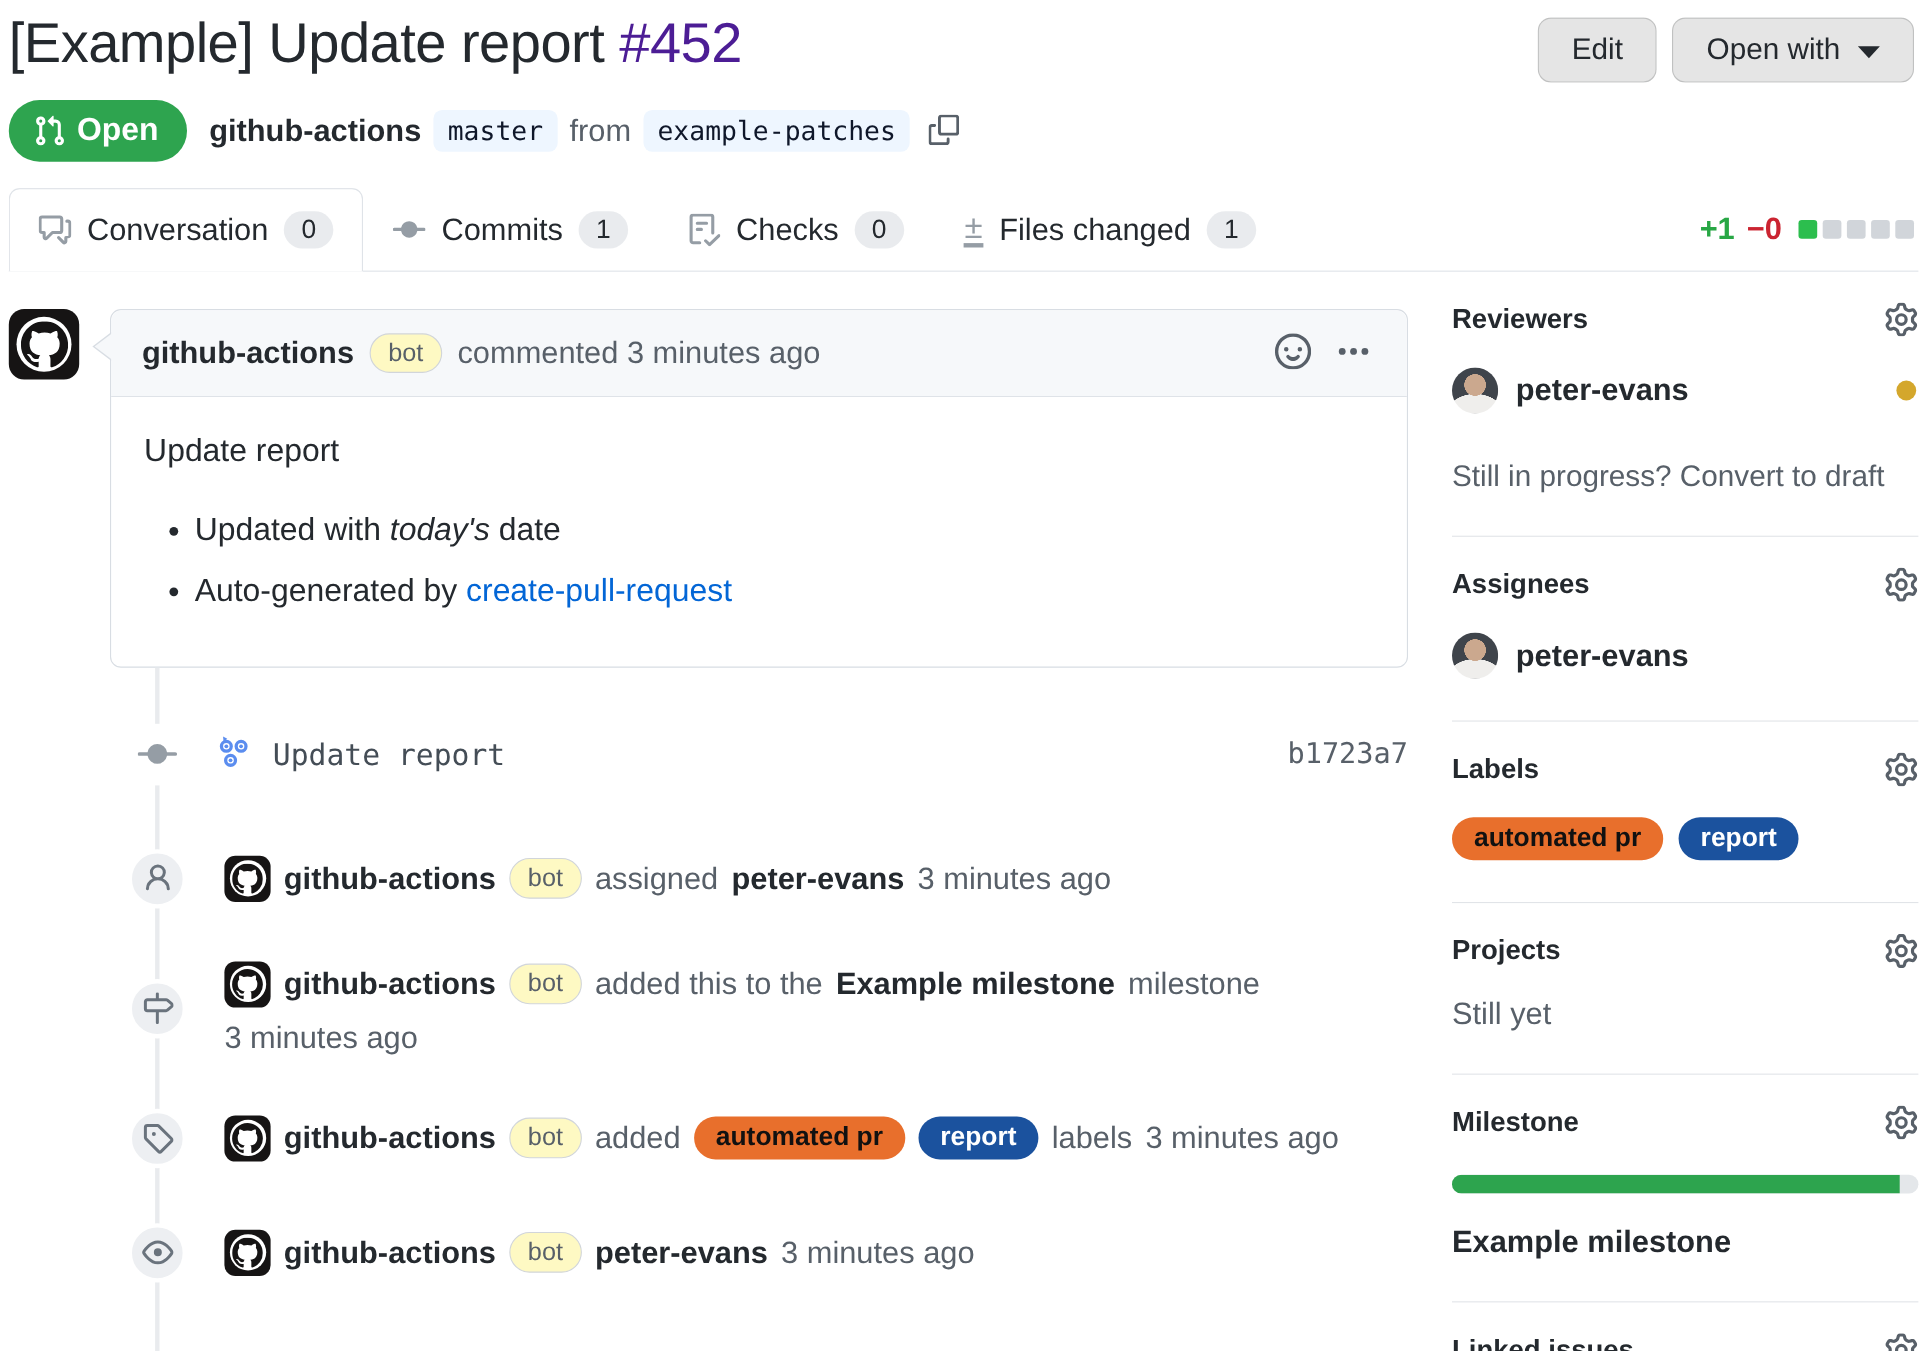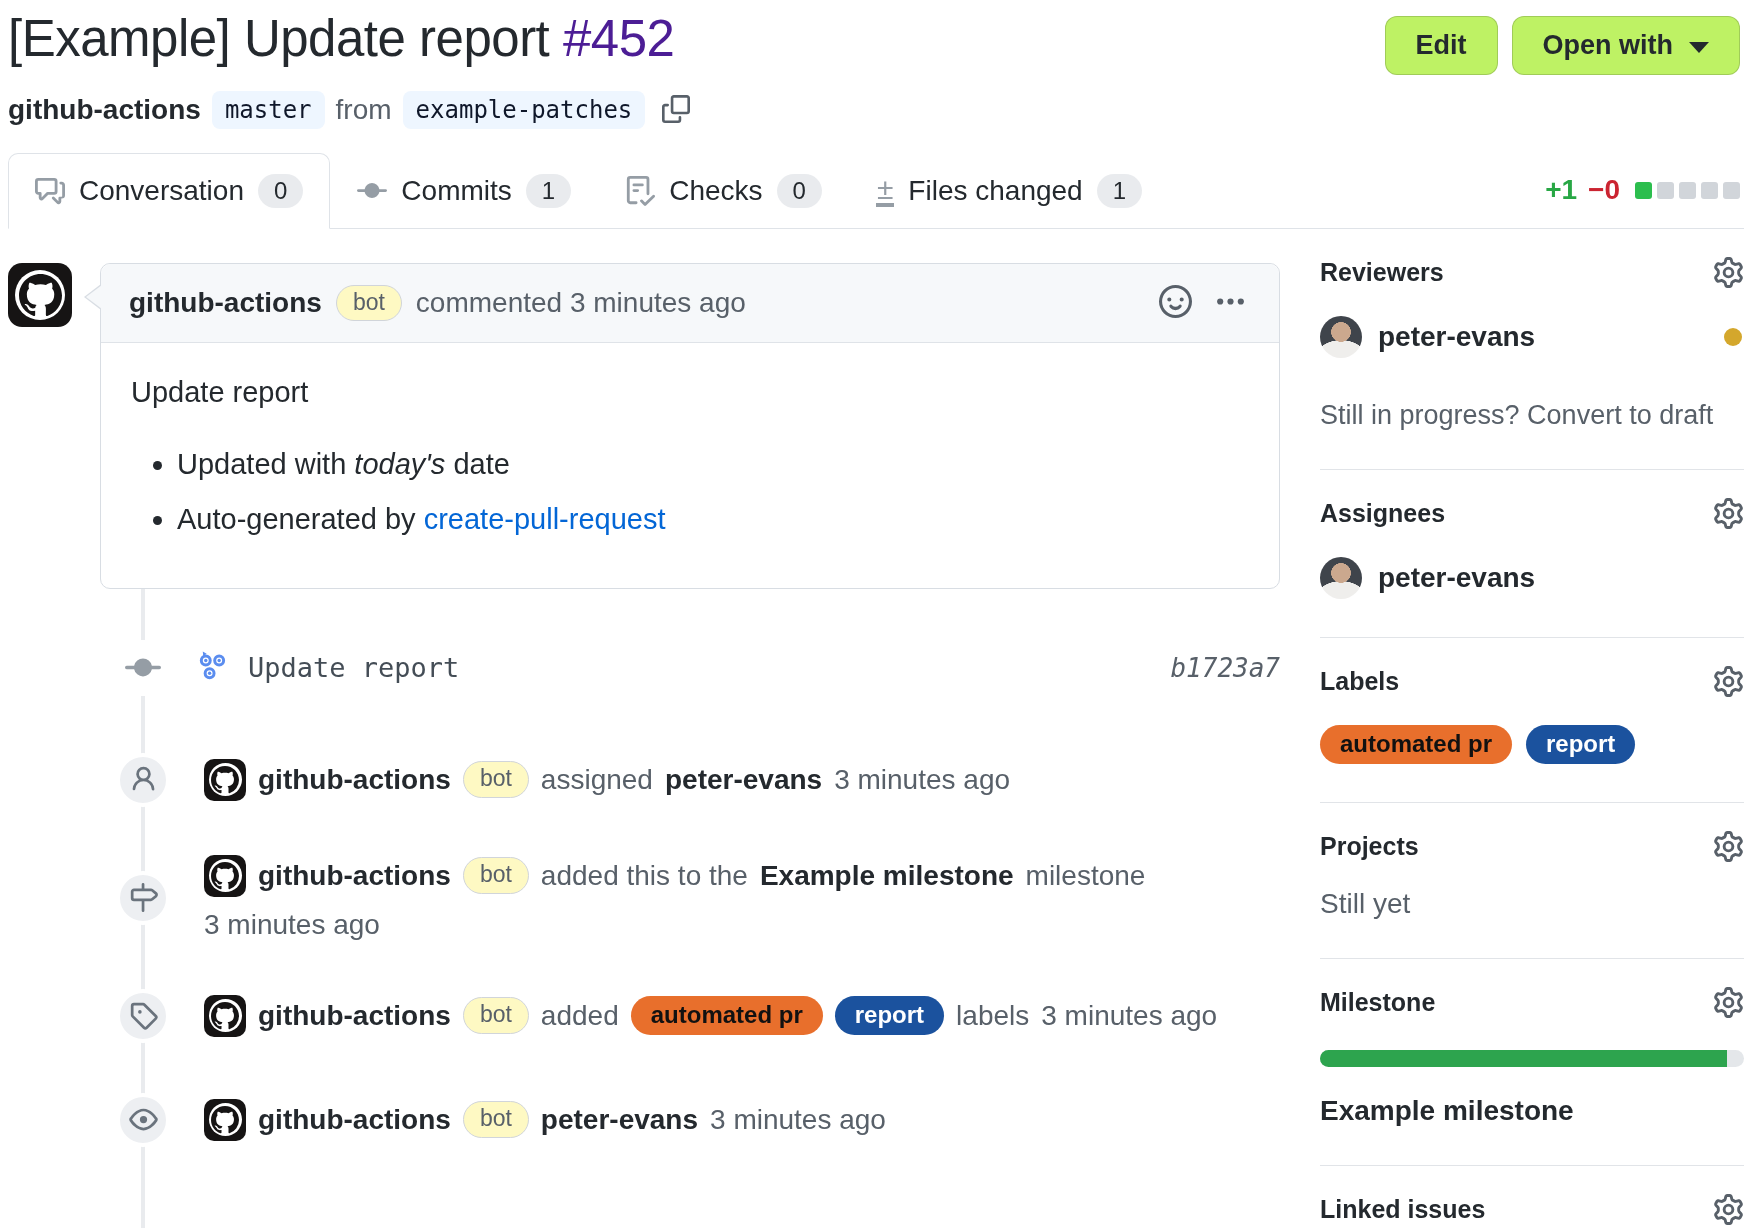--- a/index.html
+++ b/index.html
@@ -5,21 +5,21 @@
   * { box-sizing: border-box; }
   body { margin:0; background:#ffffff; color:#24292e;
          font-family:"Liberation Sans","DejaVu Sans",sans-serif; }
   .page { width:1752px; min-height:1228px; padding:8px 8px 0; overflow:hidden; }
 
   
   .header-row { display:flex; justify-content:space-between; align-items:flex-start; }
   .pr-title { font-size:51px; font-weight:400; margin:0; line-height:1.2; letter-spacing:-0.5px; }
   .pr-number { color:#4c1d95; }
   .header-buttons { display:flex; gap:14px; padding-top:8px; padding-right:4px; }
-  .btn { font-size:27px; font-weight:700; color:#24292e; background:#bef264;
+  .btn { font-size:27px; font-weight:400; color:#24292e; background:#e5e5e5;
          border:1px solid rgba(27,31,35,0.18); border-radius:12px; padding:13px 30px;
          display:flex; align-items:center; gap:16px; cursor:pointer; white-space:nowrap; }
   .caret { width:0; height:0; border-left:10px solid transparent; border-right:10px solid transparent;
            border-top:11px solid #24292e; margin-top:3px; }
 
   .meta-row { display:flex; align-items:center; gap:20px; margin-top:16px; }
   .state-badge { background:#2ea44f; color:#fff; font-weight:700; font-size:29px;
                  border-radius:999px; padding:11px 26px 12px 22px; display:flex; align-items:center; gap:10px; }
   .state-badge svg { width:30px; height:30px; fill:#ffffff; }
   .meta-text { font-size:28px; color:#586069; display:flex; align-items:center; gap:11px; flex-wrap:wrap; }
@@ -83,21 +83,21 @@
   
   .timeline { position:relative; padding:46px 0 42px; }
   .timeline::before { content:""; position:absolute; left:133px; top:0; bottom:0; width:4px; background:#e9ebee; }
   .commit-row { position:relative; padding-left:188px; display:flex; align-items:center; gap:18px; margin:14px 0 64px; }
   .commit-icon { position:absolute; left:135px; top:50%; transform:translate(-50%,-50%);
                  background:#fff; padding:10px 0; line-height:0; }
   .commit-icon svg { width:36px; height:36px; fill:#959da5; }
   .bot-gears svg { width:34px; height:34px; }
   .commit-msg { font-family:"DejaVu Sans Mono","Liberation Mono",monospace; font-size:27px; color:#444d56; cursor:pointer; }
   .commit-sha { margin-left:auto; font-family:"DejaVu Sans Mono","Liberation Mono",monospace;
-                font-size:26px; color:#586069; cursor:pointer;font-style:italic; }
+                font-size:26px; color:#586069; cursor:pointer; }
 
   .event-row { position:relative; padding-left:196px; display:flex; align-items:center; gap:12px;
                margin:46px 0; font-size:28px; color:#586069; min-height:58px; flex-wrap:wrap; }
   .event-badge { position:absolute; left:135px; top:50%; transform:translate(-50%,-50%);
                  width:54px; height:54px; border-radius:50%; background:#edeff2; border:4px solid #fff;
                  display:flex; align-items:center; justify-content:center; }
   .event-badge svg { width:29px; height:29px; fill:#6a737d; }
   .event-avatar { width:42px; height:42px; background:#161414; border-radius:10px;
                   display:flex; align-items:center; justify-content:center; flex-shrink:0; cursor:pointer; }
   .event-avatar .octo-circle { width:33px; height:33px; }
@@ -204,20 +204,26 @@
     <div class="header-buttons">
       <button class="btn">Edit</button>
       <button class="btn">
         <span>Open with</span>
         <span class="caret"></span>
       </button>
     </div>
   </div>
 
   <div class="meta-row">
+    <span class="state-badge">
+      <svg>
+          <use href="#i-pr"></use>
+        </svg>
+      <span>Open</span>
+    </span>
     <span class="meta-text">
       <span class="meta-author">github-actions</span>
       <span class="branch-pill">master</span>
       <span>from</span>
       <span class="branch-pill">example-patches</span>
       <button class="copy-btn">
         <svg>
             <use href="#i-copy"></use>
           </svg>
       </button>

